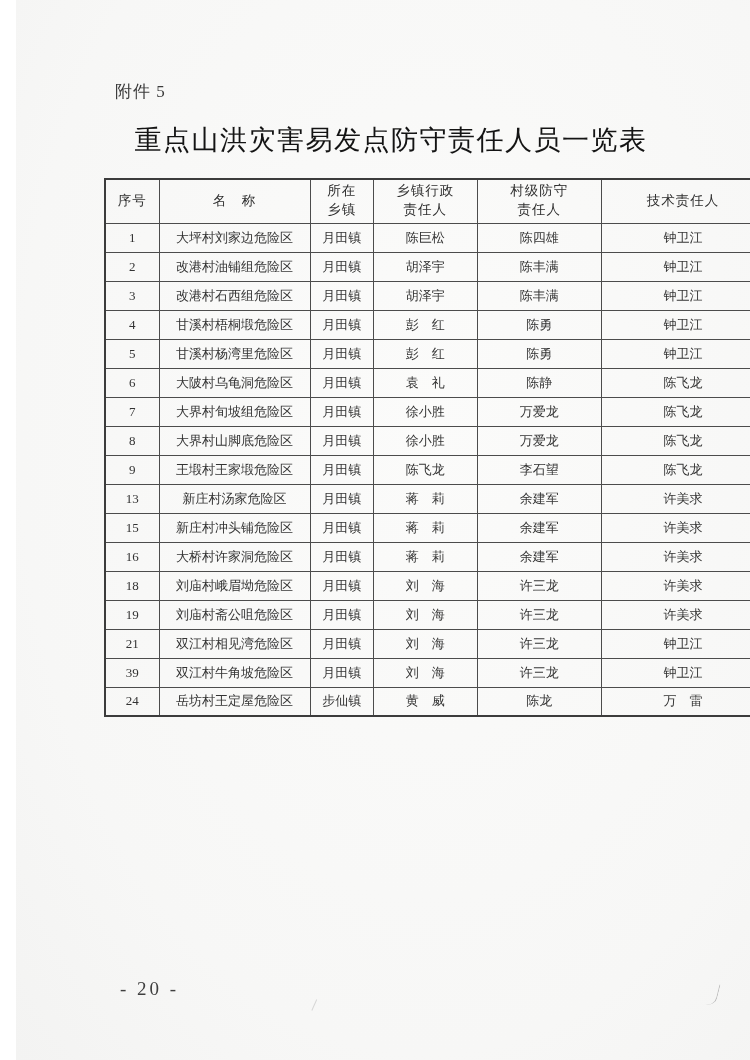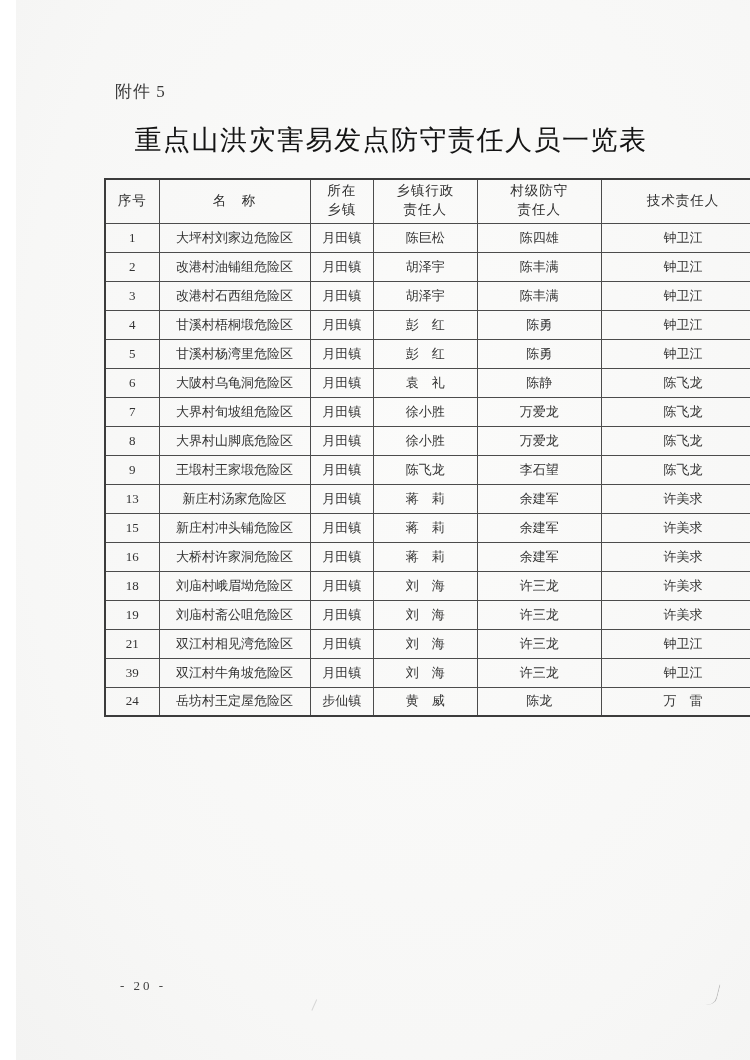--- a/index.html
+++ b/index.html
@@ -45,21 +45,21 @@
     letter-spacing:1px;
   }
   td {
     height:29px;
     font-size:13px; color:#333333;
     text-align:center; vertical-align:middle;
     overflow:hidden; white-space:nowrap;
   }
   .page-number {
     position:absolute; left:104px; top:978px;
-    font-size:13px; color:#3f3f3f; letter-spacing:3px;
+    font-size:19px; color:#3f3f3f; letter-spacing:3px;
   }
   .scan-artifact-1 {
     position:absolute; left:692px; top:983px;
     width:10px; height:23px;
     border-right:1.5px solid #bcbcbc;
     border-radius:0 0 14px 0;
     transform:rotate(14deg);
   }
   .scan-artifact-2 {
     position:absolute; left:293px; top:998px;

